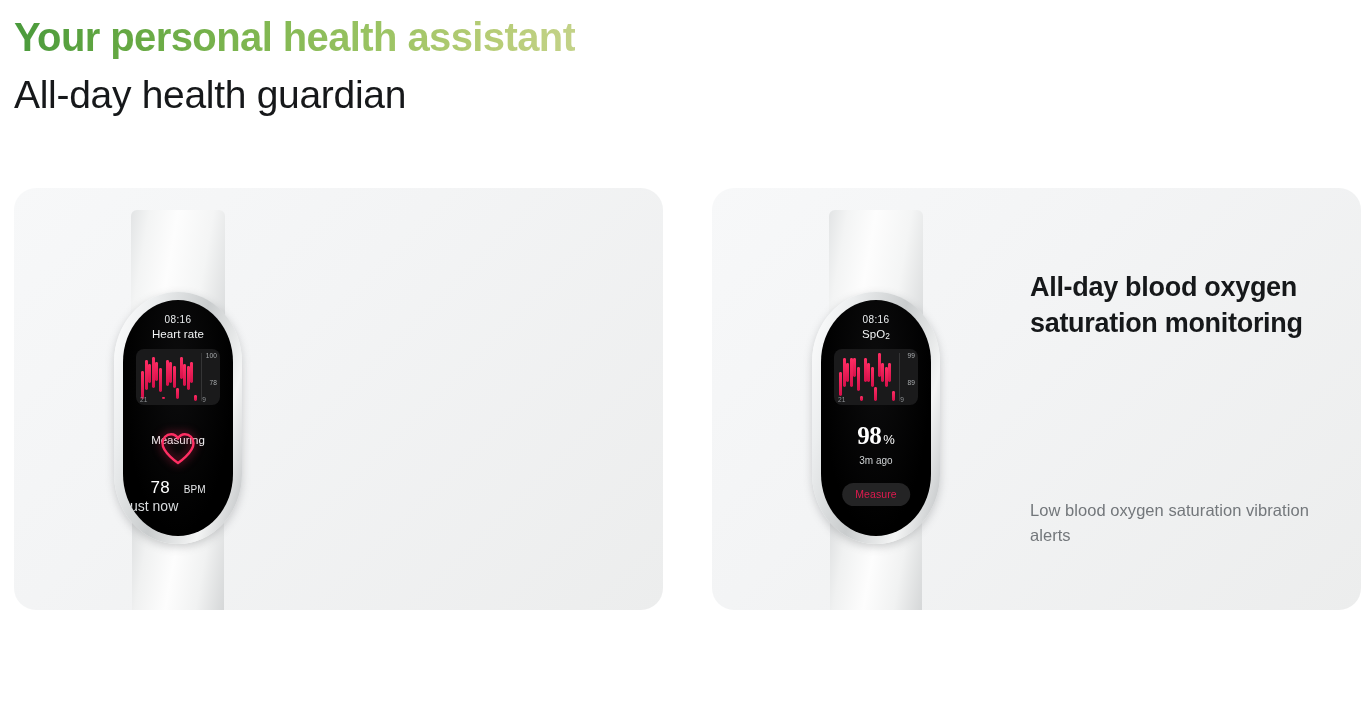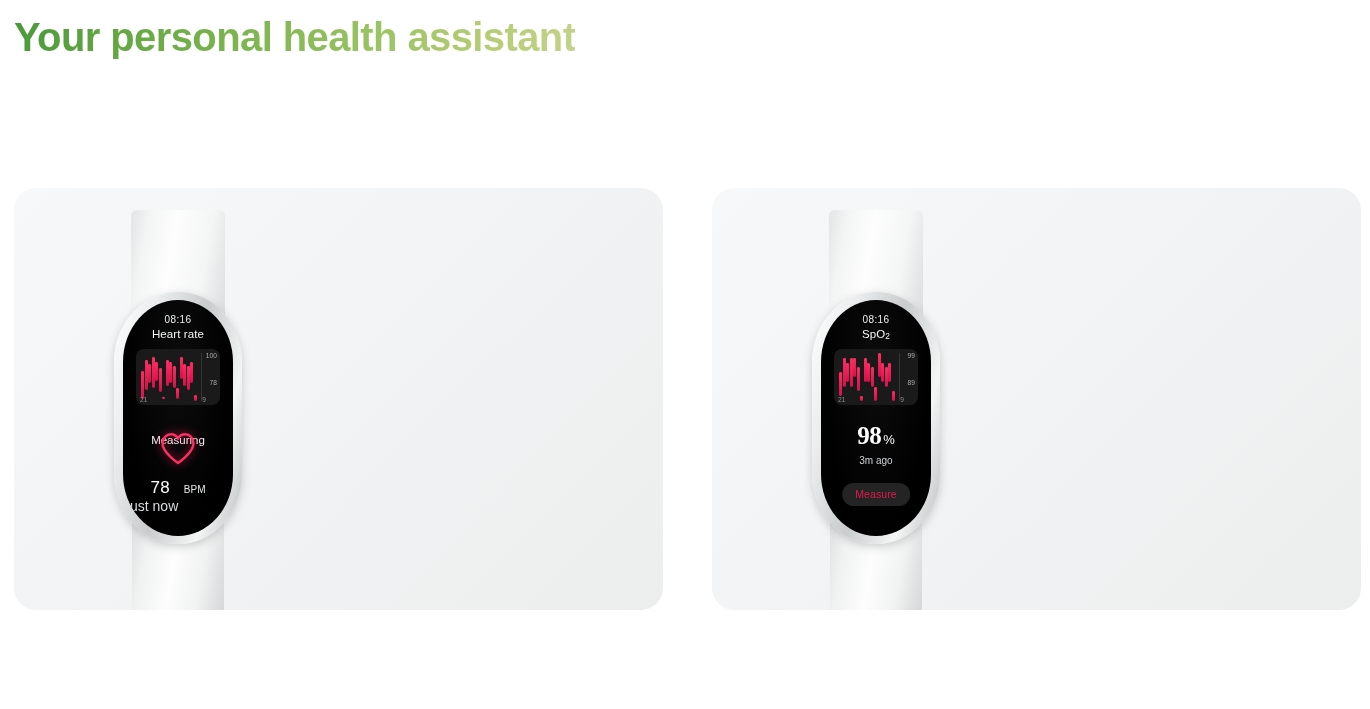--- a/index.html
+++ b/index.html
@@ -234,20 +234,21 @@
     letter-spacing:.1px;
     white-space:nowrap;
   }
   .sub2{ font-size:.72em; vertical-align:-.15em; }
 </style>
 </head>
 <body>
 
 <div class="heading-block">
   <div class="headline">Your personal health assistant</div>
+  <div class="subheadline">All-day health guardian</div>
 </div>
 
 <div class="cards">
 
   <div class="card left">
 
     <div class="watch">
       <div class="strap-top"></div>
       <div class="wing l"></div>
       <div class="wing r"></div>
@@ -347,15 +348,19 @@
           <div class="spo2-val">
             <span class="v">98</span><span class="u">%</span>
           </div>
           <div class="spo2-ago">3m ago</div>
           <div class="measure-btn">Measure</div>
 
         </div>
       </div>
     </div>
 
+    <div class="card-text">
+      <div class="card-title">All-day blood oxygen saturation monitoring</div>
+      <div class="card-desc">Low blood oxygen saturation vibration alerts</div>
+    </div>
   </div>
 
 </div>
 
 </body></html>

